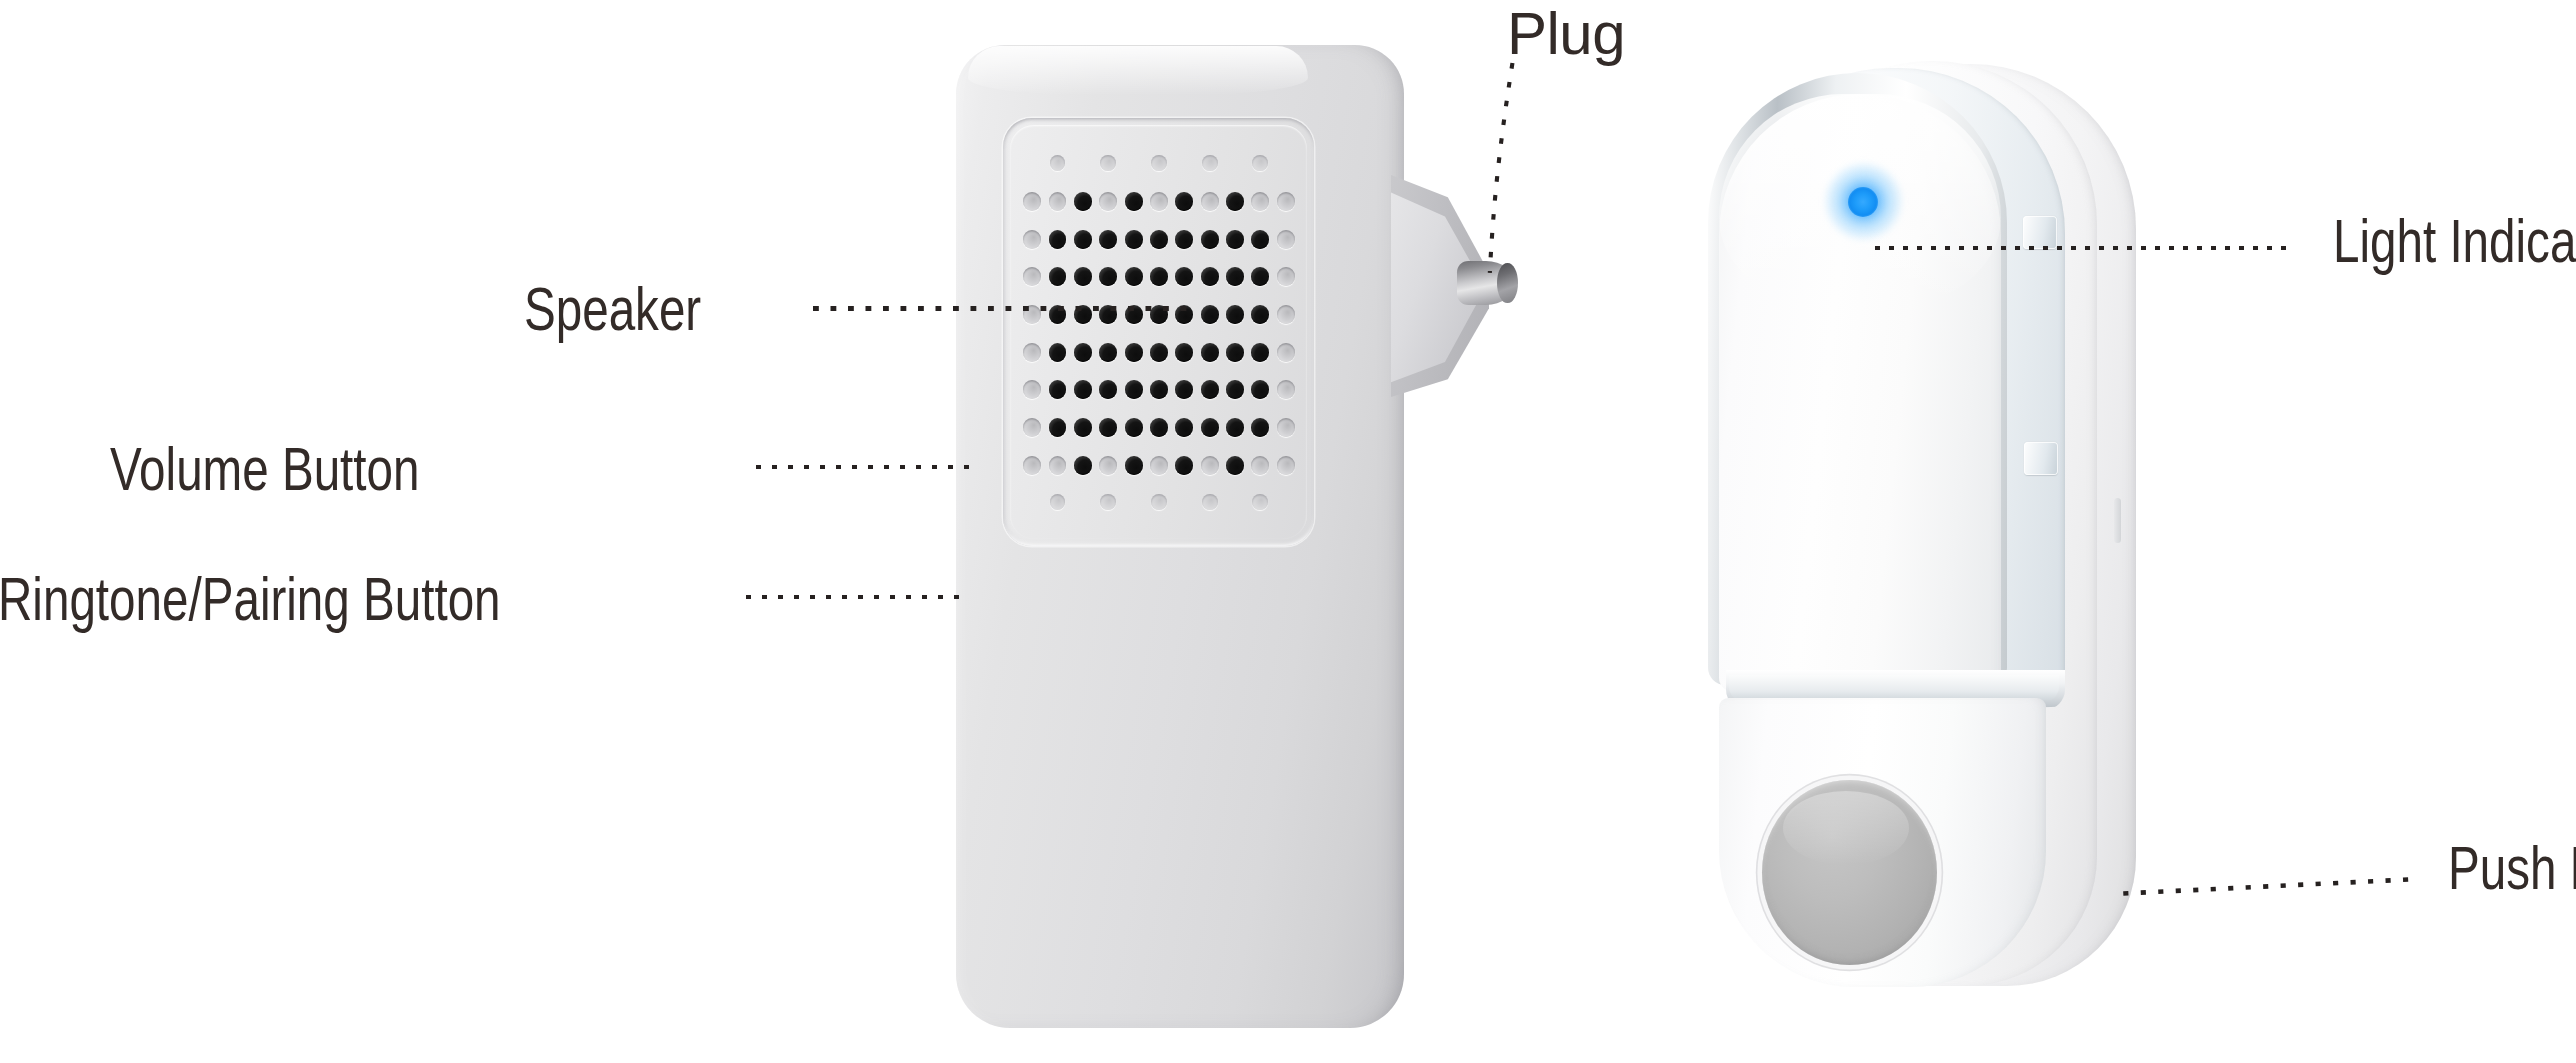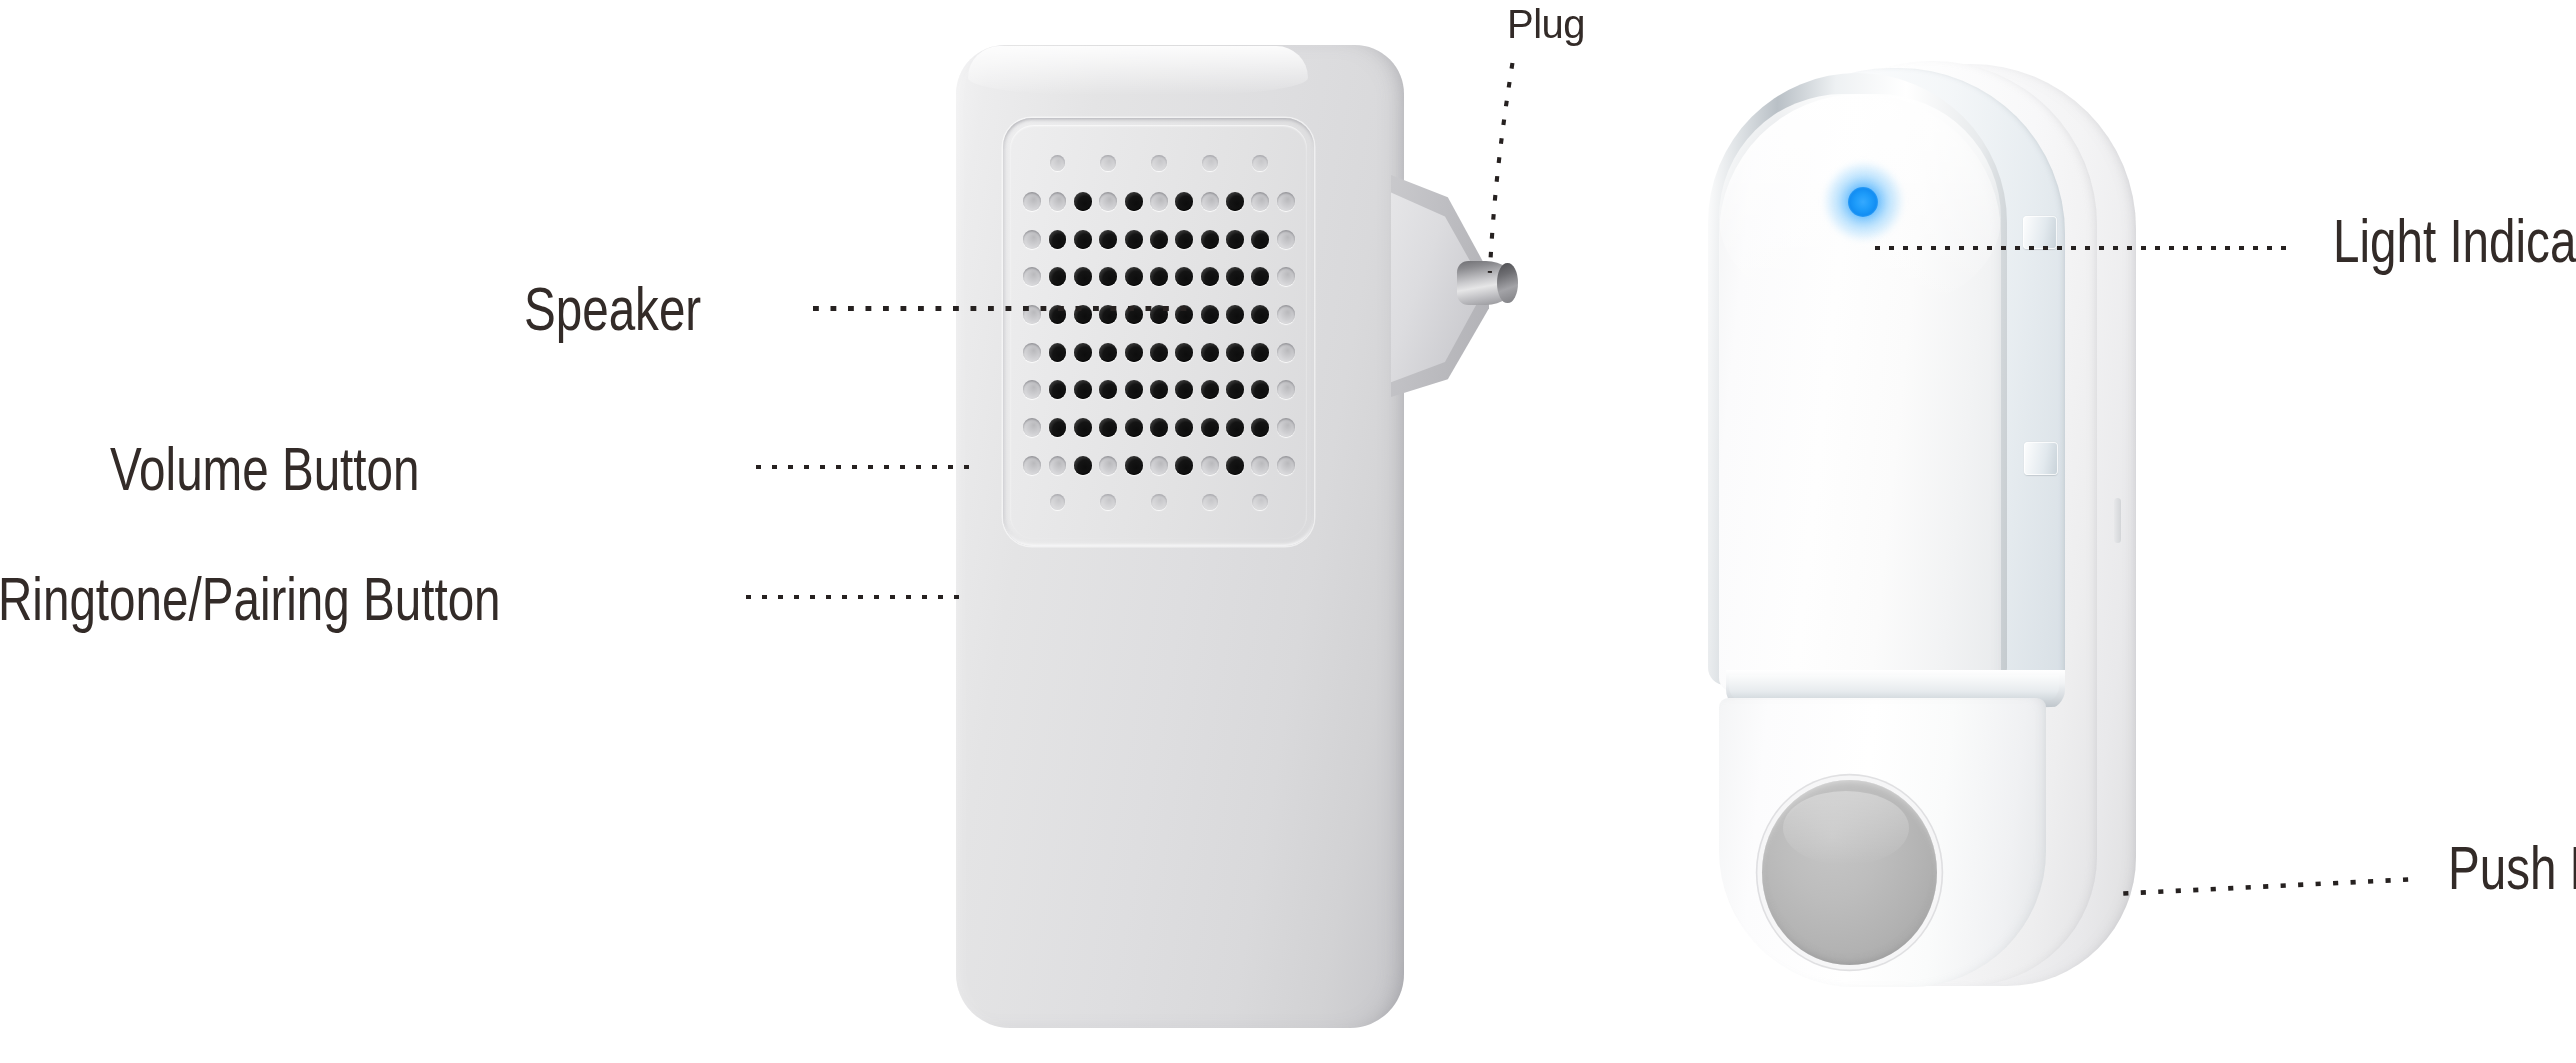--- a/index.html
+++ b/index.html
@@ -24,21 +24,21 @@
     line-height:1;
     font-family:"Liberation Sans Narrow","Liberation Sans", sans-serif;
     font-stretch:condensed;
     transform-origin:left top;
   }
   .label.cond{
     font-size:61px;
     transform:scaleX(0.78);
   }
   .label.wide{
-    font-size:40px;
+    font-size:60px;
     font-family:"Liberation Sans", sans-serif;
     font-stretch:normal;
     transform:none;
     letter-spacing:-0.5px;
   }
 
   
   .leader{
     position:absolute;
     height:4.6px;

